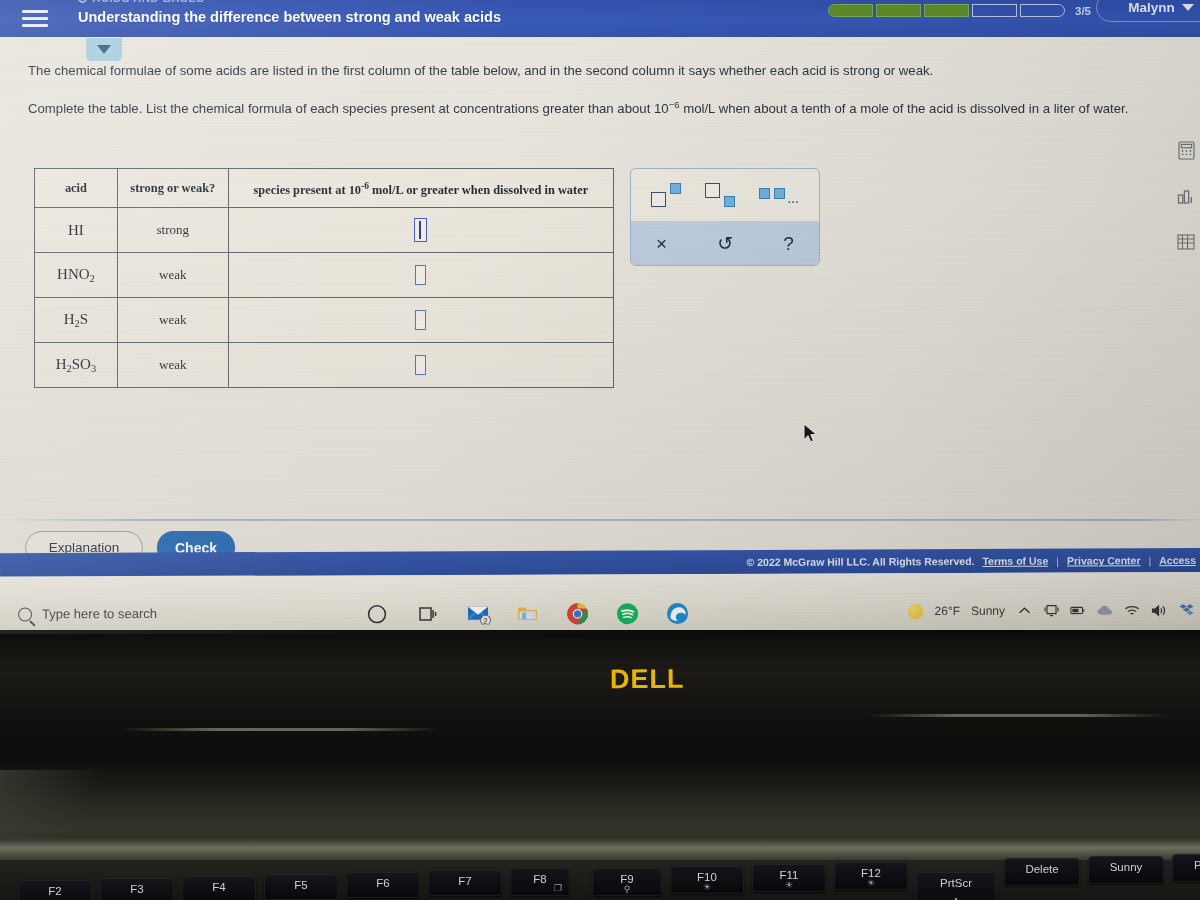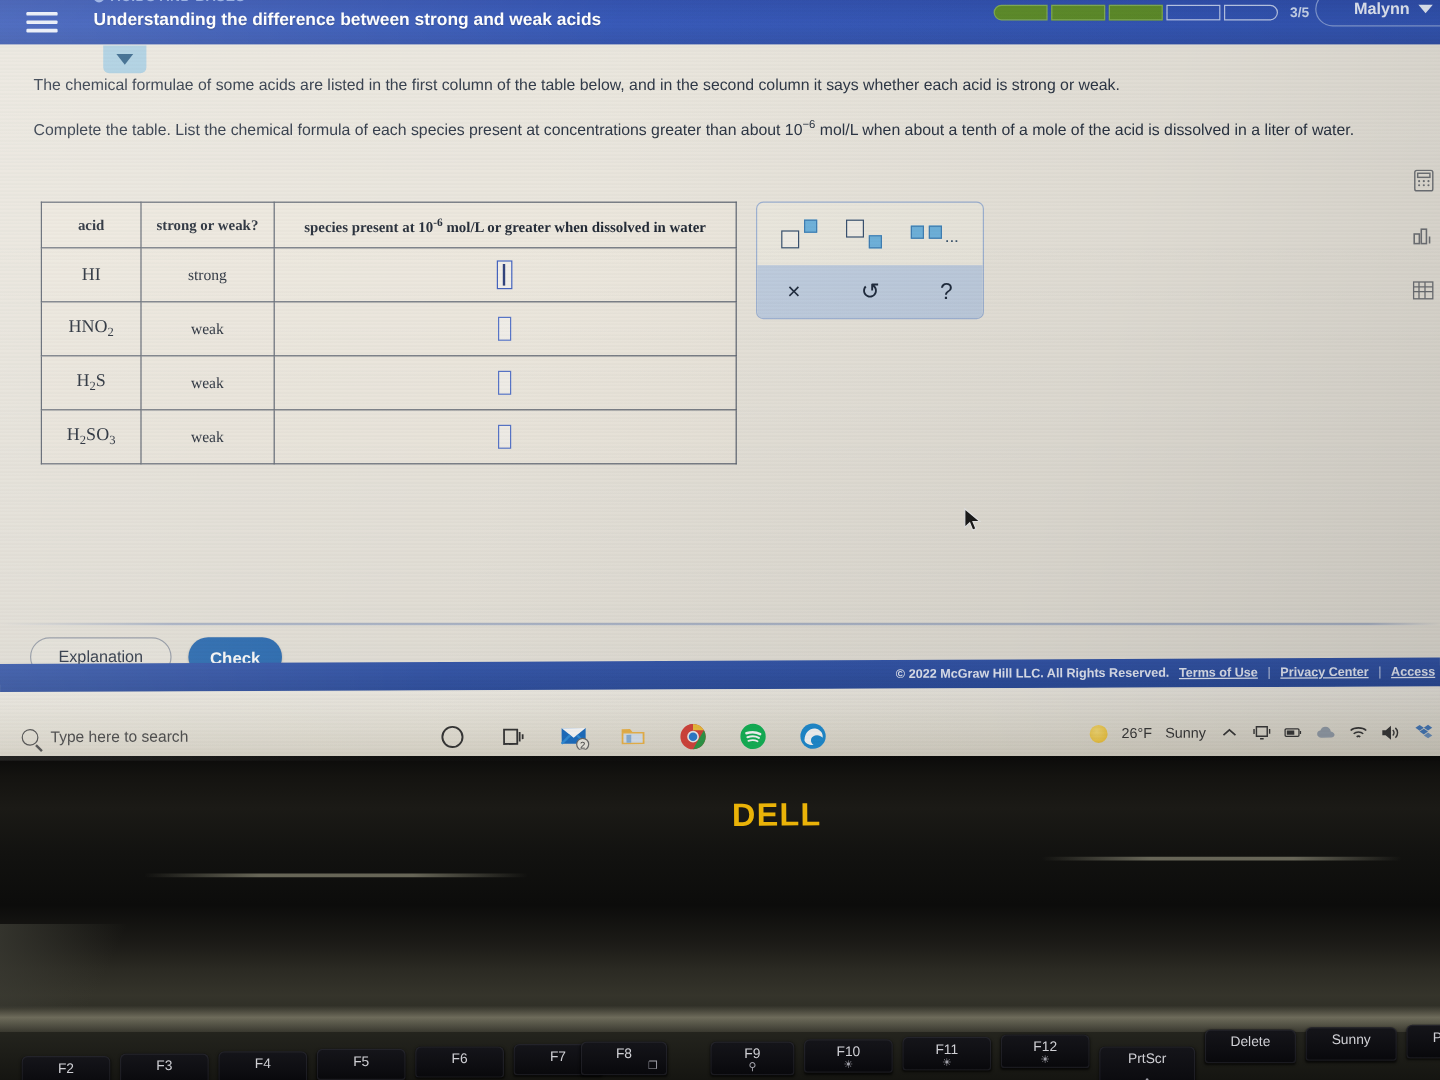--- a/index.html
+++ b/index.html
@@ -656,21 +656,21 @@
     </div>
   <div class="key" style="left:264px; top:16px; width:74px; height:26px;">
       <span>F5</span>
     </div>
   <div class="key" style="left:346px; top:14px; width:74px; height:26px;">
       <span>F6</span>
     </div>
   <div class="key" style="left:428px; top:12px; width:74px; height:26px;">
       <span>F7</span>
     </div>
-  <div class="key" style="left:484px; top:10px; width:72px; height:28px;">
+  <div class="key" style="left:510px; top:10px; width:60px; height:28px;">
       <span>F8</span>
       <span class="sym">❐</span>
     </div>
   <div class="key" style="left:592px; top:10px; width:70px; height:28px;">
       <span>F9</span>
       <span class="symc">⚲</span>
     </div>
   <div class="key" style="left:670px; top:8px;  width:74px; height:28px;">
       <span>F10</span>
       <span class="symc">☀</span>

